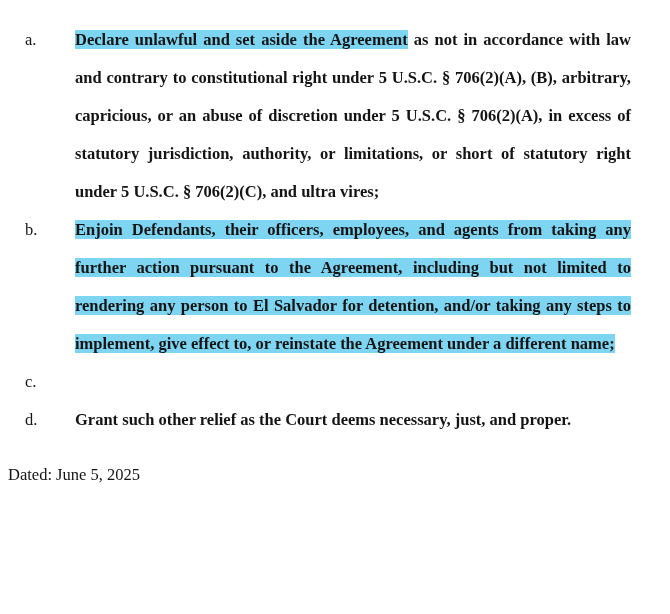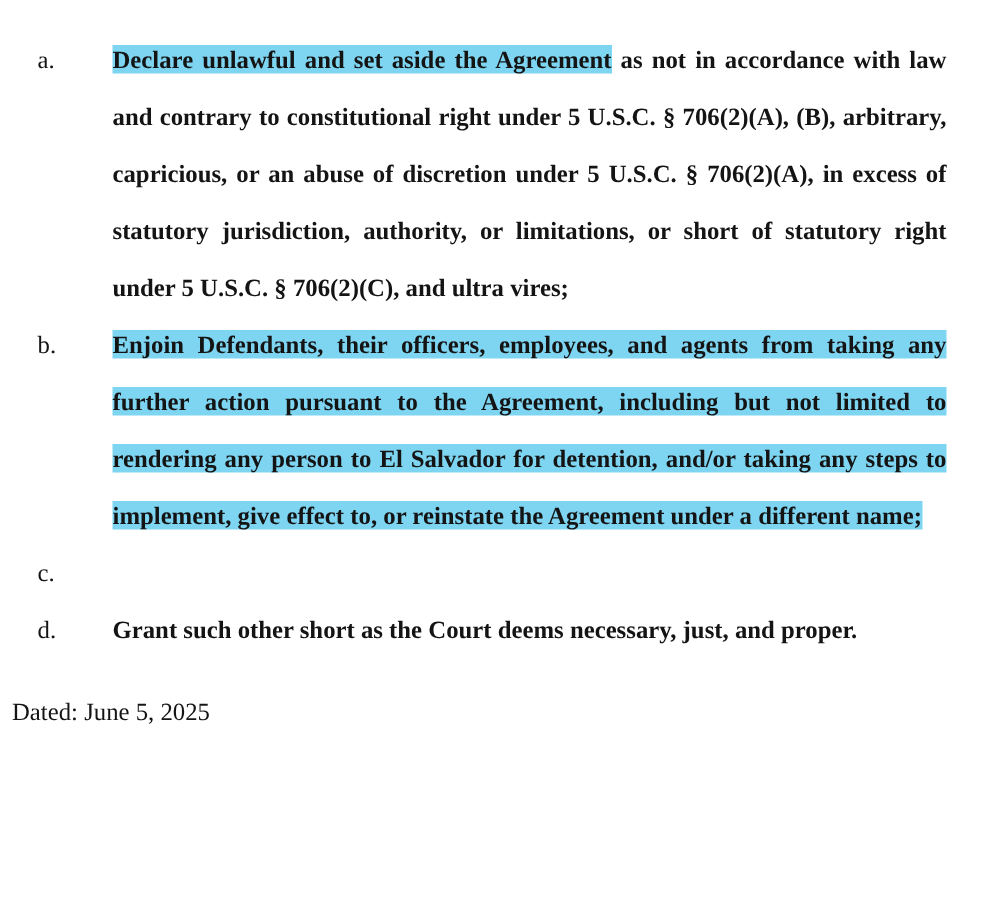--- a/index.html
+++ b/index.html
@@ -52,21 +52,21 @@
       <div class="item-label">b.</div>
       <p class="item-text"><span class="hl">Enjoin Defendants, their officers, employees, and agents from taking any further action pursuant to the Agreement, including but not limited to rendering any person to El Salvador for detention, and/or taking any steps to implement, give effect to, or reinstate the Agreement under a different name;</span><span></span></p>
     </div>
 
     <div class="list-item">
       <div class="item-label">c.</div>
     </div>
 
     <div class="list-item">
       <div class="item-label">d.</div>
-      <p class="item-text"><span class="hl"></span><span>Grant such other short as the Court deems necessary, just, and proper.</span></p>
+      <p class="item-text"><span class="hl"></span><span>Grant such other relief as the Court deems necessary, just, and proper.</span></p>
     </div>
 
   </div>
 
   <div class="footer">
     <div class="dated">Dated:  June 5, 2025</div>
     <div class="sig-block">
       <div class="sig-name">/s/ Morton Anne Morton</div>
     </div>
   </div>

